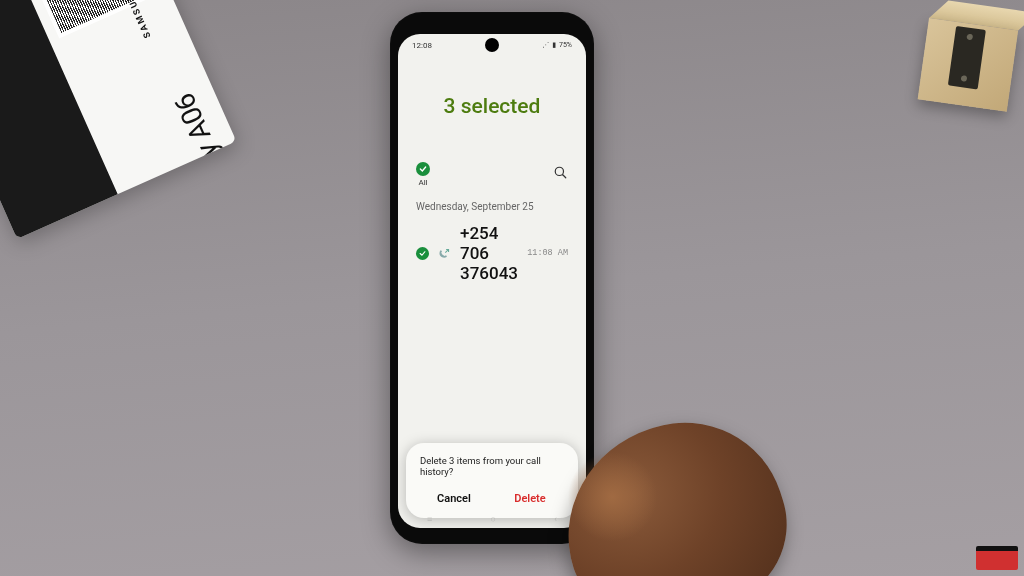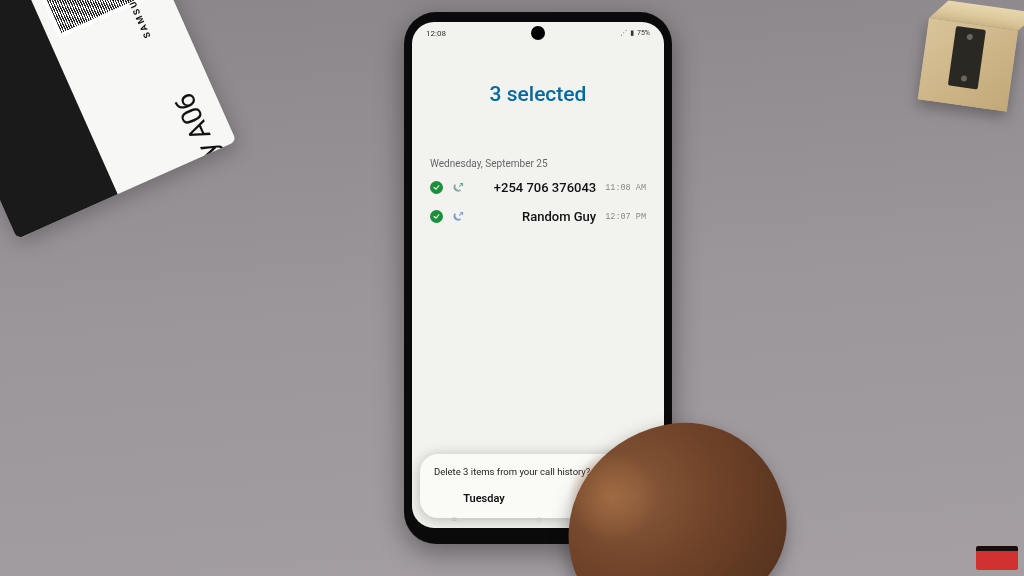--- a/index.html
+++ b/index.html
@@ -8,27 +8,27 @@
     height: 576px;
     background: linear-gradient(175deg, #8b8689 0%, #9b969a 50%, #a59fa3 100%);
     font-family: -apple-system, BlinkMacSystemFont, "Segoe UI", Roboto, sans-serif;
     position: relative;
     overflow: hidden;
   }
 
   
   .phone {
     position: absolute;
-    left: 404px;
+    left: 390px;
     top: 12px;
-    width: 268px;
+    width: 204px;
     height: 532px;
     background: #0a0a0a;
     border-radius: 32px;
-    padding: 10px 8px 16px 8px;
+    padding: 22px 8px 16px 8px;
     box-shadow: 0 8px 28px rgba(0,0,0,0.4), inset 0 0 3px rgba(255,255,255,0.05);
   }
   .screen {
     width: 100%;
     height: 100%;
     background: #f2f2ee;
     border-radius: 22px;
     overflow: hidden;
     position: relative;
   }
@@ -54,21 +54,21 @@
     font-size: 8px;
     color: #333;
   }
   .statusbar .right { display: flex; gap: 3px; align-items: center; font-size: 7px; }
 
   
   .header-title {
     text-align: center;
     font-size: 21px;
     font-weight: 500;
-    color: #0369a1;
+    color: #4d7c0f;
     padding: 38px 0 44px 0;
   }
 
   
   .filter-row {
     display: flex;
     align-items: center;
     justify-content: space-between;
     padding: 0 18px 6px 18px;
   }
@@ -95,21 +95,21 @@
     gap: 9px;
   }
   .row-check {
     width: 13px; height: 13px; border-radius: 50%;
     background: #1a8f3c;
     display: flex; align-items: center; justify-content: center;
     flex-shrink: 0;
   }
   .row-check svg { width: 7px; height: 7px; }
   .call-icon { width: 13px; height: 13px; flex-shrink: 0; display:flex; align-items:center; justify-content:center;}
-  .call-name { font-size: 13px; color: #111; font-weight: 500; flex: 1; text-align: right; }
+  .call-name { font-size: 17px; color: #111; font-weight: 500; flex: 1; }
   .call-time { font-size: 8.5px; color: #888; font-family: Liberation Mono, monospace; }
   .delete-all-ghost {
     position: absolute;
     bottom: 18px;
     left: 50%;
     transform: translateX(-50%);
     font-size: 9px;
     color: #888;
     opacity: 0.5;
   }
@@ -304,63 +304,63 @@
       <span>12:08</span>
       <span class="right">
         <span>⋰</span>
         <span>▮</span>
         <span>75%</span>
       </span>
     </div>
 
     <div class="header-title">3 selected</div>
 
+    <div class="filter-row">
+      <div class="all-chip">
+        <div class="check-circle">
+          <svg viewBox="0 0 12 12">
+              <path d="M2 6 L5 9 L10 3" stroke="#fff" stroke-width="2" fill="none" stroke-linecap="round"></path>
+            </svg>
+        </div>
+        <span class="all-label">All</span>
+      </div>
+      <div class="search-icon">
+        <svg viewBox="0 0 20 20" fill="none">
+            <circle cx="8.5" cy="8.5" r="5.5" stroke-width="1.6"></circle>
+            <line x1="13" y1="13" x2="17" y2="17" stroke-width="1.6" stroke-linecap="round"></line>
+          </svg>
+      </div>
+    </div>
 
     <div class="date-header">Wednesday, September 25</div>
     <div class="call-row">
       <div class="row-check">
         <svg viewBox="0 0 12 12">
             <path d="M2 6 L5 9 L10 3" stroke="#fff" stroke-width="2" fill="none" stroke-linecap="round"></path>
           </svg>
       </div>
       <div class="call-icon">
         <svg viewBox="0 0 16 16">
             <path d="M3 11c2 2 5 3 8 1l-1-2-2 1c-2-1-3-2-4-4l1-2-2-1c-2 3-1 6 0 7z" fill="#8aa"></path>
             <path d="M10 3l3 0 0 3" stroke="#6a9" stroke-width="1.3" fill="none"></path>
             <path d="M13 3L9 7" stroke="#6a9" stroke-width="1.3"></path>
           </svg>
       </div>
       <span class="call-name">+254 706 376043</span>
       <span class="call-time">11:08 AM</span>
     </div>
 
 
-    <div class="call-row">
-      <div class="row-check">
-        <svg viewBox="0 0 12 12">
-            <path d="M2 6 L5 9 L10 3" stroke="#fff" stroke-width="2" fill="none" stroke-linecap="round"></path>
-          </svg>
-      </div>
-      <div class="call-icon">
-        <svg viewBox="0 0 16 16">
-            <path d="M3 11c2 2 5 3 8 1l-1-2-2 1c-2-1-3-2-4-4l1-2-2-1c-2 3-1 6 0 7z" fill="#7aa0d8"></path>
-            <path d="M10 3l3 0 0 3" stroke="#7aa0d8" stroke-width="1.3" fill="none"></path>
-            <path d="M13 3L9 7" stroke="#7aa0d8" stroke-width="1.3"></path>
-          </svg>
-      </div>
-      <span class="call-name">Random Guy</span>
-      <span class="call-time">12:07 PM</span>
-    </div>
 
     <div class="delete-all-ghost">Delete all</div>
 
     <div class="dialog">
       <div class="dialog-msg">Delete 3 items from your call history?</div>
       <div class="dialog-btns">
-        <div class="dialog-btn btn-cancel">Tuesday</div>
+        <div class="dialog-btn btn-cancel">Cancel</div>
         <div class="dialog-btn btn-delete">Delete</div>
       </div>
     </div>
 
     <div class="navbar">
       <div>≡</div>
       <div>○</div>
       <div>‹</div>
     </div>
 

